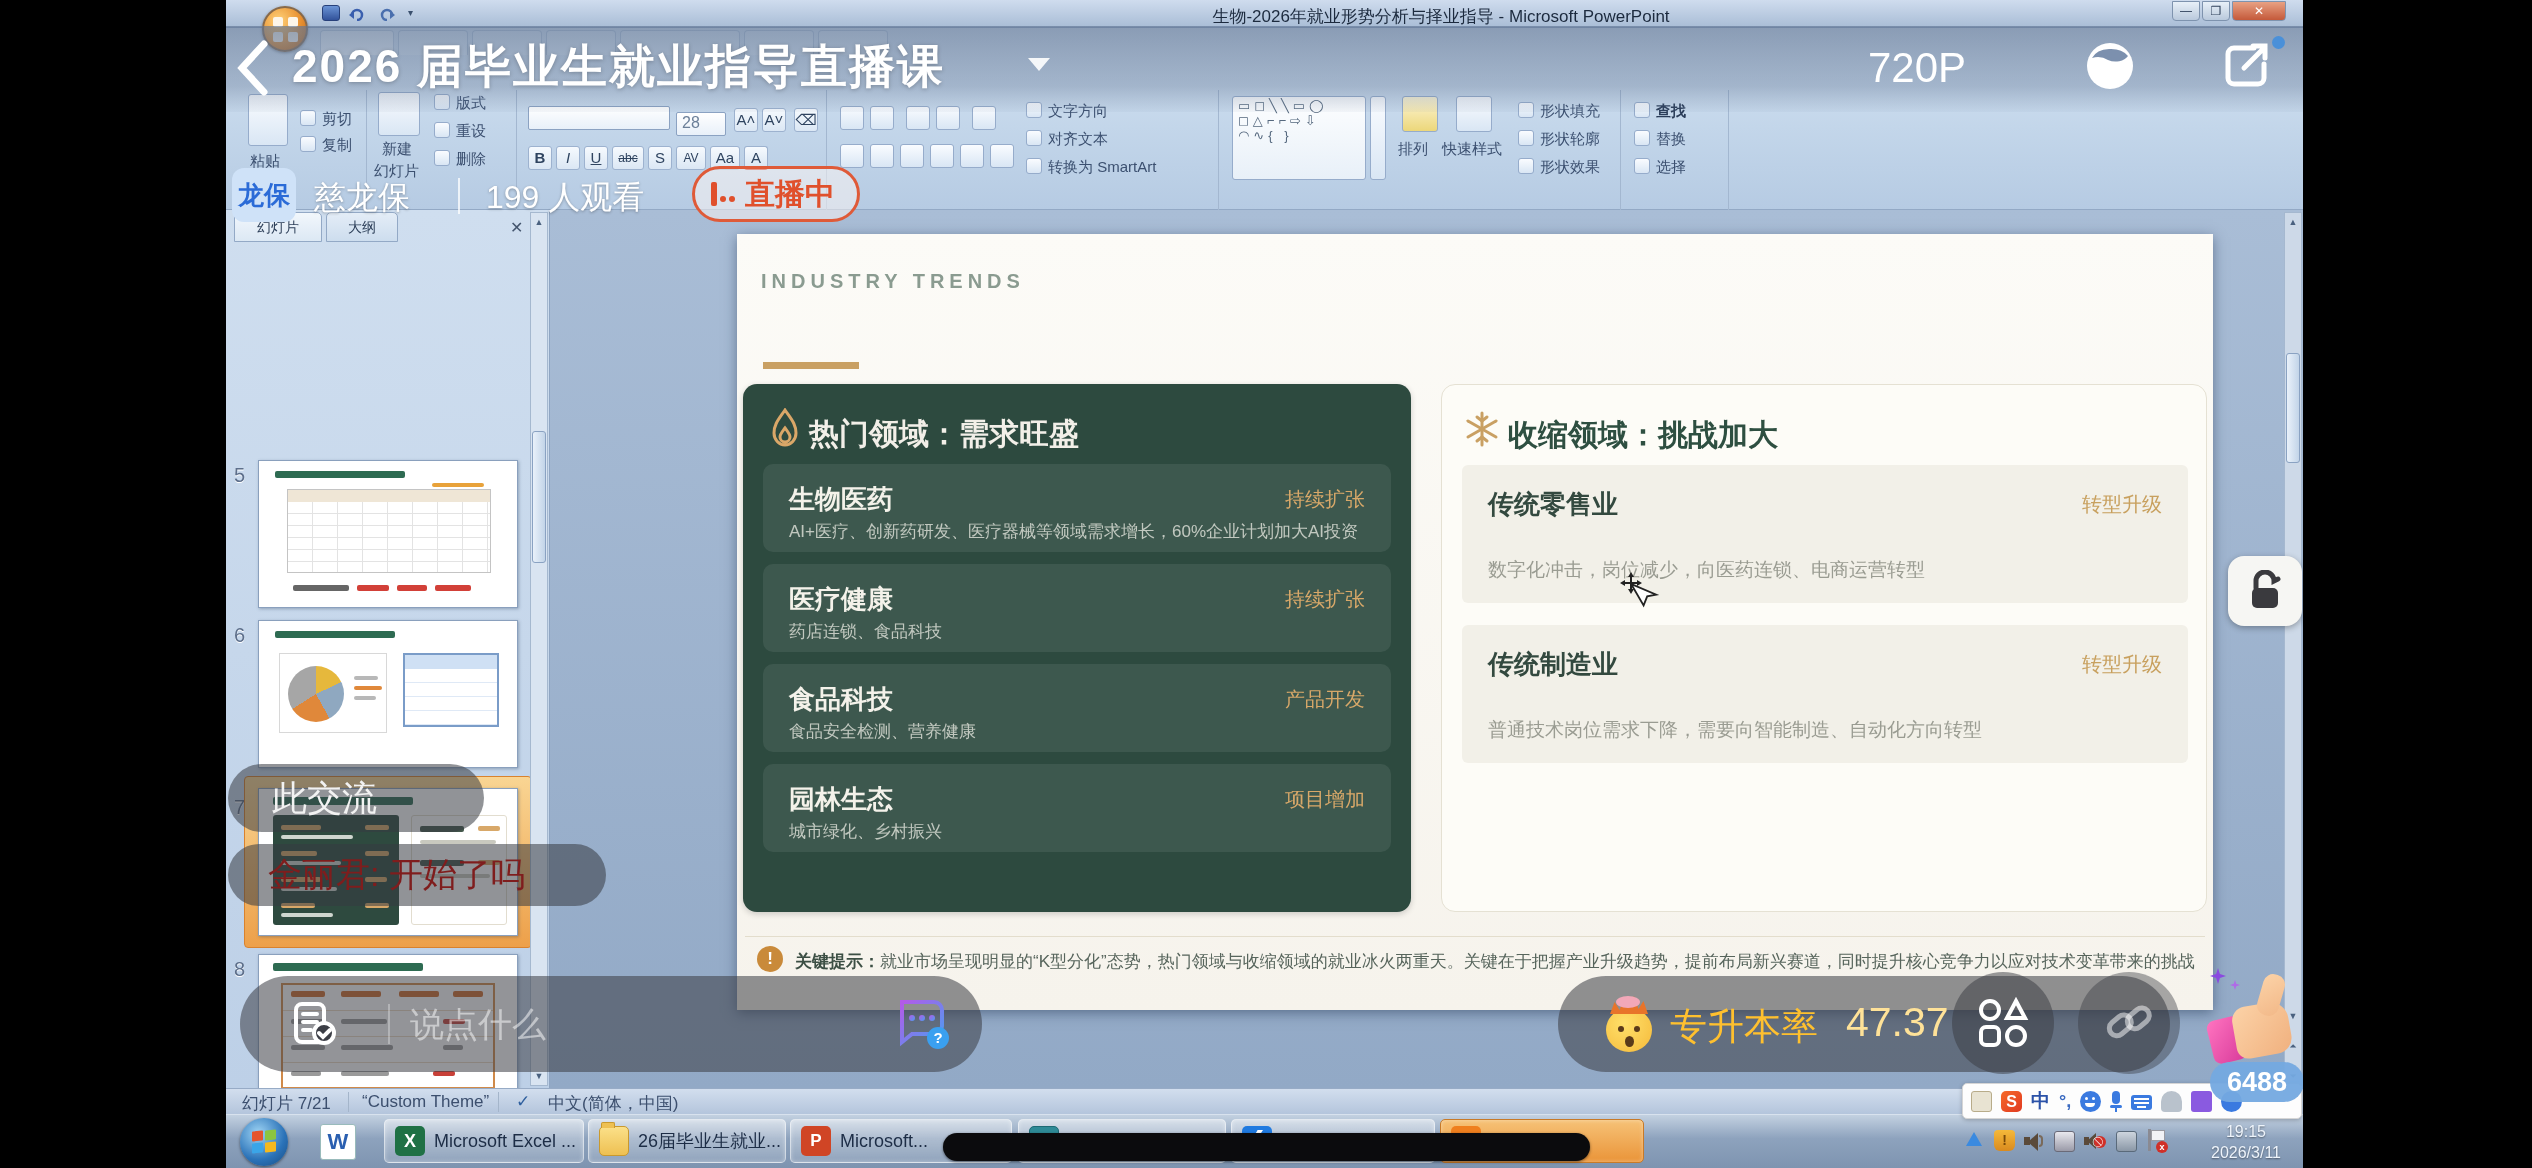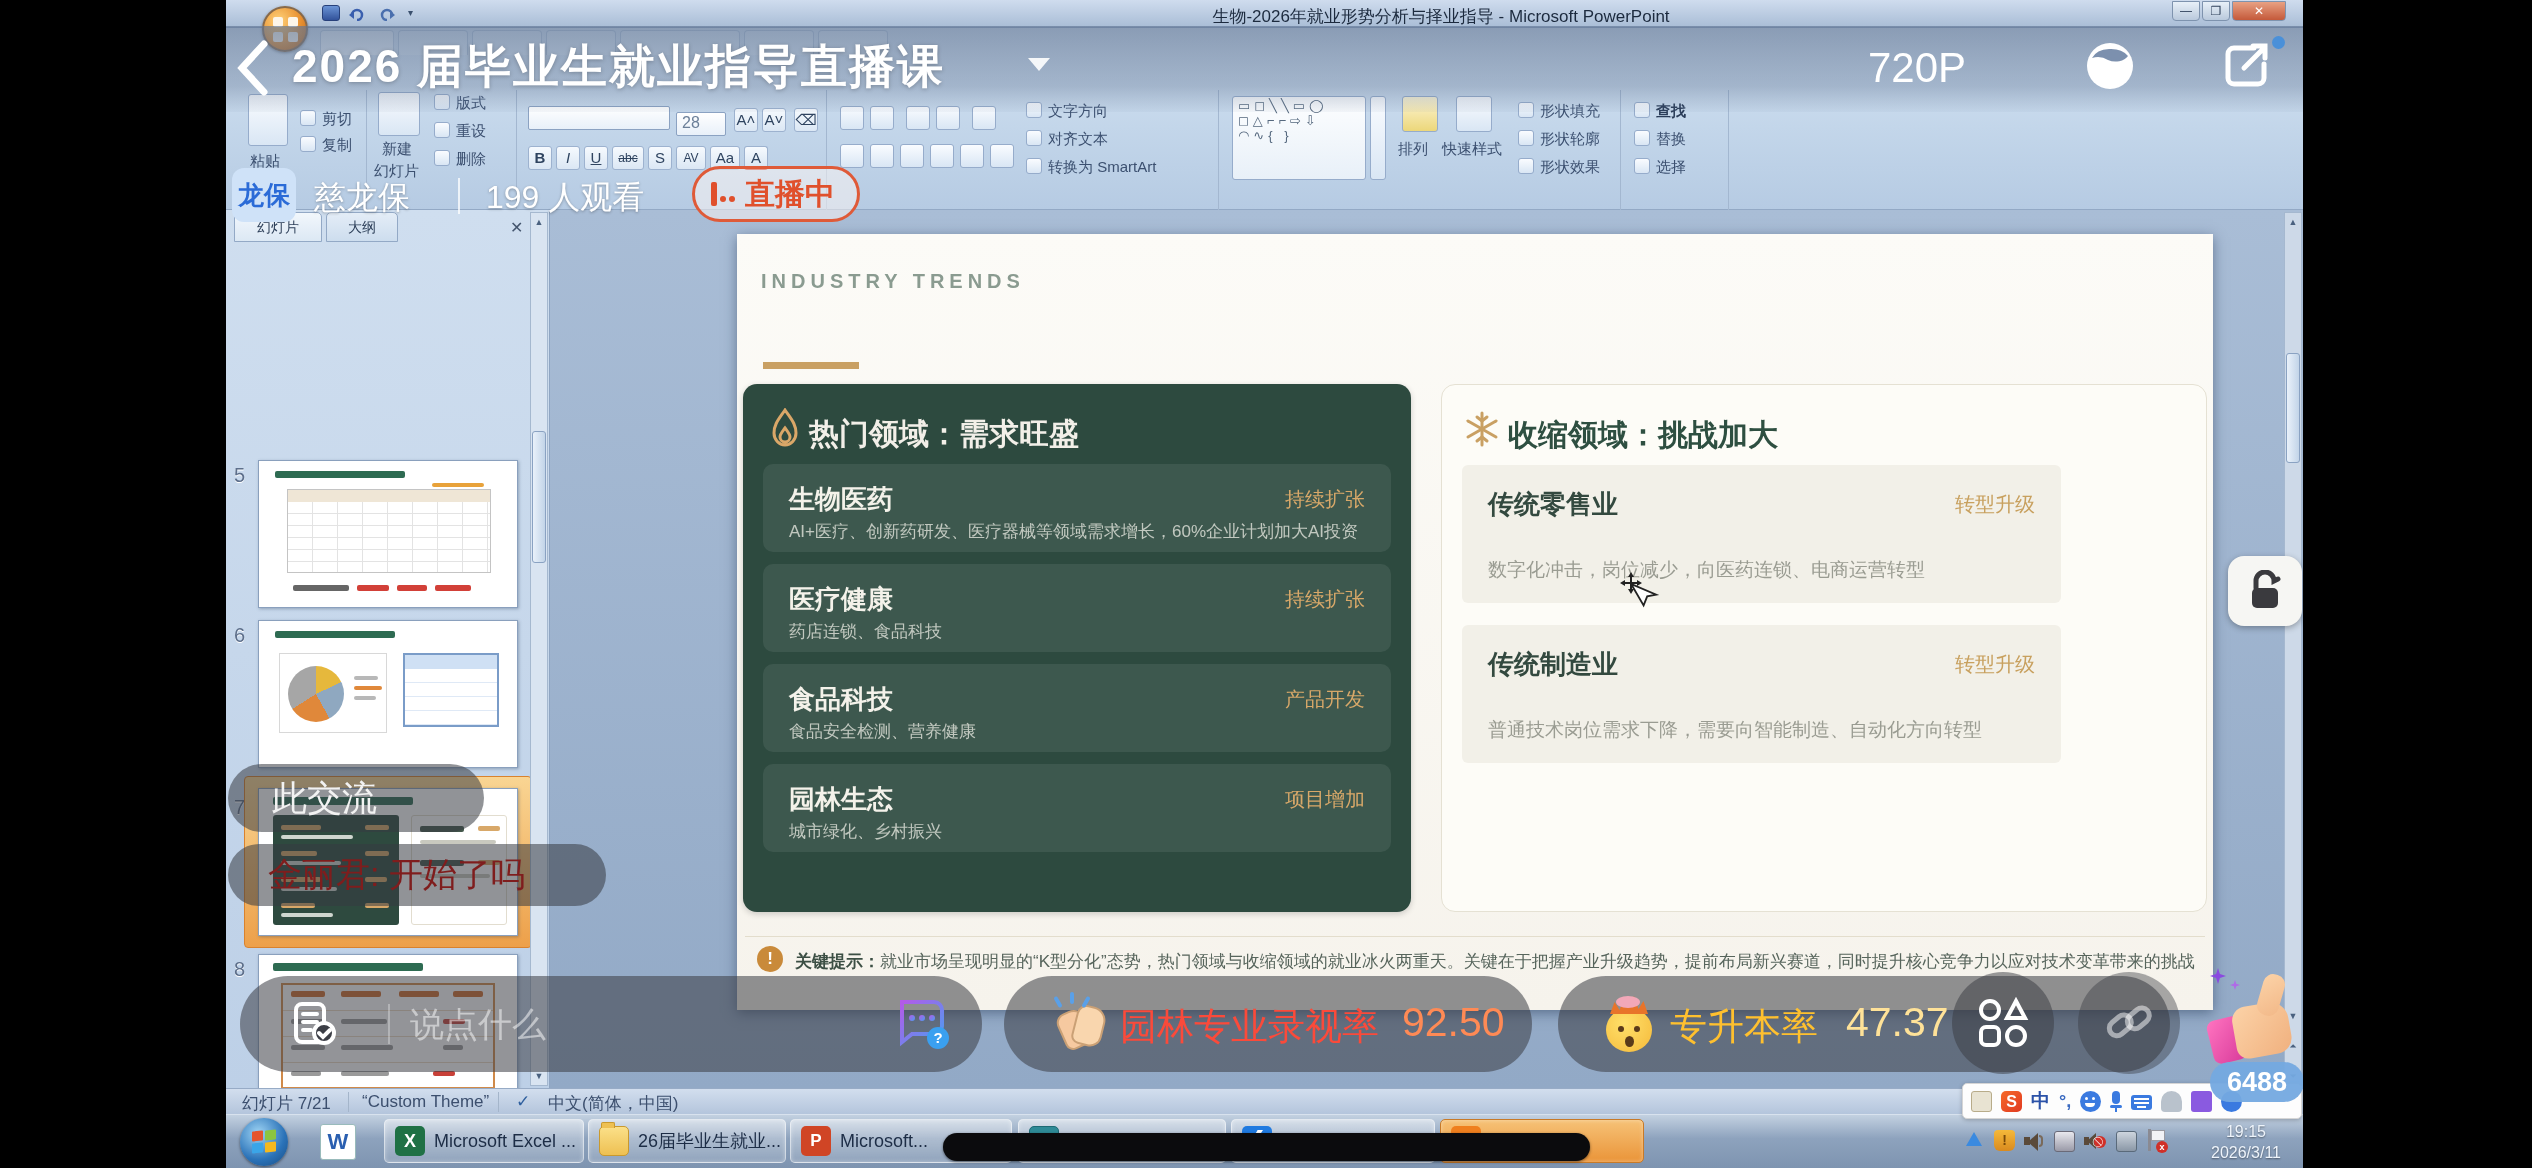--- a/index.html
+++ b/index.html
@@ -44,21 +44,21 @@
 
   
   #canvas{position:absolute;left:324px;top:210px;width:1753px;height:878px;background:linear-gradient(180deg,#a9bdd6,#92a9c6);z-index:1;}
   #slide{position:absolute;left:187px;top:24px;width:1476px;height:776px;background:linear-gradient(180deg,#fcfbf7,#f6f3ec);box-shadow:0 3px 12px rgba(30,50,80,.5);}
   .gpanel{position:absolute;left:6px;top:150px;width:668px;height:528px;background:#2d4a3f;border-radius:14px;box-shadow:0 2px 6px rgba(0,0,0,.18);}
   .wpanel{position:absolute;left:704px;top:150px;width:766px;height:528px;background:#fdfcf7;border:1px solid #e5e1d3;border-radius:14px;}
   .gcard{position:absolute;left:20px;width:628px;height:88px;background:rgba(255,255,255,.08);border-radius:10px;}
   .gcard .nm{position:absolute;left:26px;top:18px;font-size:26px;font-weight:bold;color:#f4f2ea;}
   .gcard .tg{position:absolute;right:26px;top:22px;font-size:20px;color:#d8a869;}
   .gcard .ds{position:absolute;left:26px;top:56px;font-size:17px;color:rgba(238,238,230,.75);white-space:nowrap;}
-  .wcard{position:absolute;left:20px;width:599px;height:138px;background:#f2f0e8;border-radius:6px;}
+  .wcard{position:absolute;left:20px;width:726px;height:138px;background:#f2f0e8;border-radius:6px;}
   .wcard .nm{position:absolute;left:26px;top:22px;font-size:26px;font-weight:bold;color:#33493f;}
   .wcard .tg{position:absolute;right:26px;top:26px;font-size:20px;color:#c8a05e;}
   .wcard .ds{position:absolute;left:26px;top:92px;font-size:19px;color:#9a9c92;white-space:nowrap;}
   .phead{position:absolute;top:30px;font-size:30px;font-weight:bold;}
 
   
   #band{position:absolute;left:0;top:26px;width:2077px;height:86px;z-index:20;
     background:linear-gradient(180deg,rgba(96,117,148,.66),rgba(96,117,148,.38) 70%,rgba(96,117,148,.05));}
   .ovl{z-index:30;}
   #live-title{position:absolute;left:66px;top:36px;font-size:46px;font-weight:600;color:#fff;letter-spacing:2px;text-shadow:0 1px 4px rgba(0,0,0,.25);white-space:nowrap;z-index:30;}
@@ -480,31 +480,20 @@
         <path d="M10 8 h32 a8 8 0 0 1 8 8 v16 a8 8 0 0 1 -8 8 h-22 l-10 8 z" fill="none" stroke="url(#cg)" stroke-width="4"></path>
         <circle cx="20" cy="24" r="3" fill="url(#cg)"></circle>
             <circle cx="30" cy="24" r="3" fill="url(#cg)"></circle>
             <circle cx="40" cy="24" r="3" fill="url(#cg)"></circle>
         <circle cx="46" cy="44" r="11" fill="#3aa0f0"></circle>
             <text x="46" y="49" text-anchor="middle" font-size="15" fill="#fff" font-weight="bold">?</text>
       </svg>
     </span>
   </div>
 
-  <div class="pill" style="left:778px;width:528px;">
-    <span id="clap">
-      <i style="left:6px;top:14px;width:30px;height:38px;transform:rotate(-24deg);"></i>
-      <i style="left:20px;top:10px;width:30px;height:40px;transform:rotate(14deg);background:#f9d6ae;"></i>
-      <span style="position:absolute;left:2px;top:0;width:4px;height:12px;background:#5aa0e8;border-radius:2px;transform:rotate(-30deg);"></span>
-      <span style="position:absolute;left:16px;top:-4px;width:4px;height:12px;background:#5aa0e8;border-radius:2px;"></span>
-      <span style="position:absolute;left:30px;top:0;width:4px;height:12px;background:#5aa0e8;border-radius:2px;transform:rotate(30deg);"></span>
-    </span>
-    <span style="position:absolute;left:116px;top:26px;font-size:37px;color:#fb4a3a;">园林专业录视率</span>
-    <span style="position:absolute;left:398px;top:23px;font-size:41px;color:#ff8a55;">92.50</span>
-  </div>
 
   <div class="pill" style="left:1332px;width:612px;">
     <span id="head">
       <span style="position:absolute;left:4px;top:14px;width:46px;height:44px;border-radius:50%;background:radial-gradient(circle at 40% 35%,#ffe06a,#f5b93a);"></span>
       <span style="position:absolute;left:8px;top:0;width:38px;height:20px;background:#e8742a;clip-path:polygon(0 100%,12% 40%,25% 80%,38% 20%,50% 70%,63% 10%,75% 75%,88% 35%,100% 100%);"></span>
       <span style="position:absolute;left:14px;top:2px;width:24px;height:12px;border-radius:50%;background:#f2a8b8;"></span>
       <span style="position:absolute;left:16px;top:32px;width:6px;height:6px;border-radius:50%;background:#5a3a1a;"></span>
       <span style="position:absolute;left:32px;top:32px;width:6px;height:6px;border-radius:50%;background:#5a3a1a;"></span>
       <span style="position:absolute;left:23px;top:42px;width:9px;height:11px;border-radius:50%;background:#5a3a1a;"></span>
     </span>

